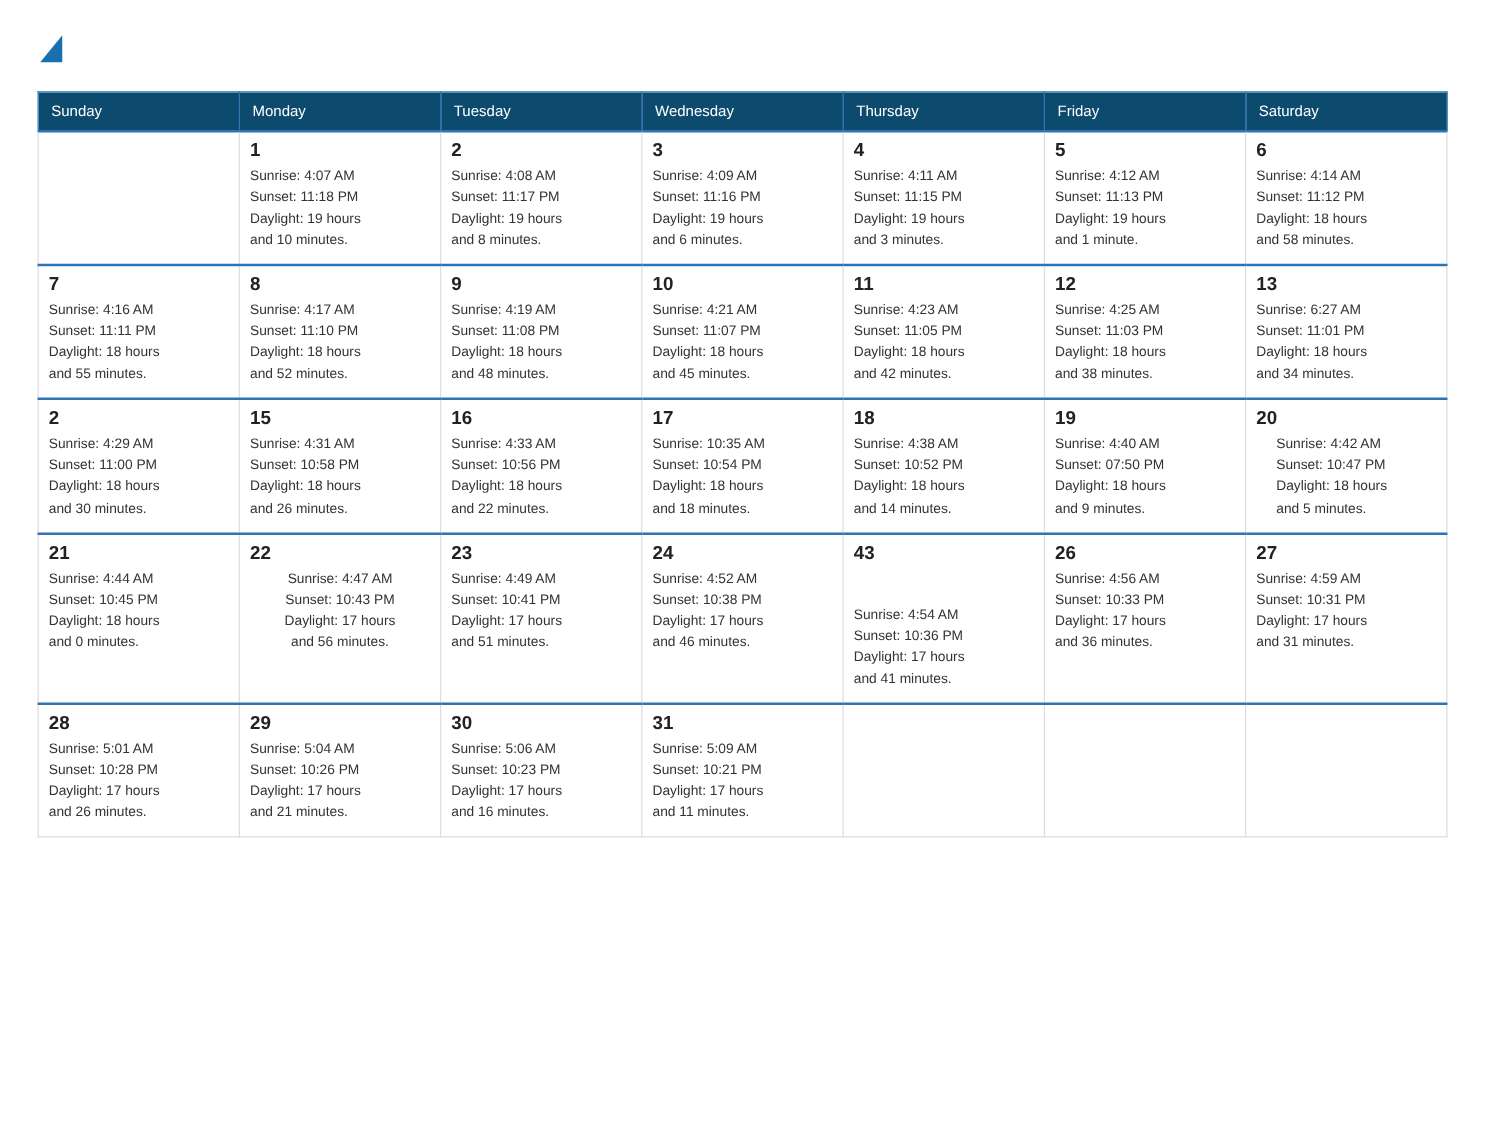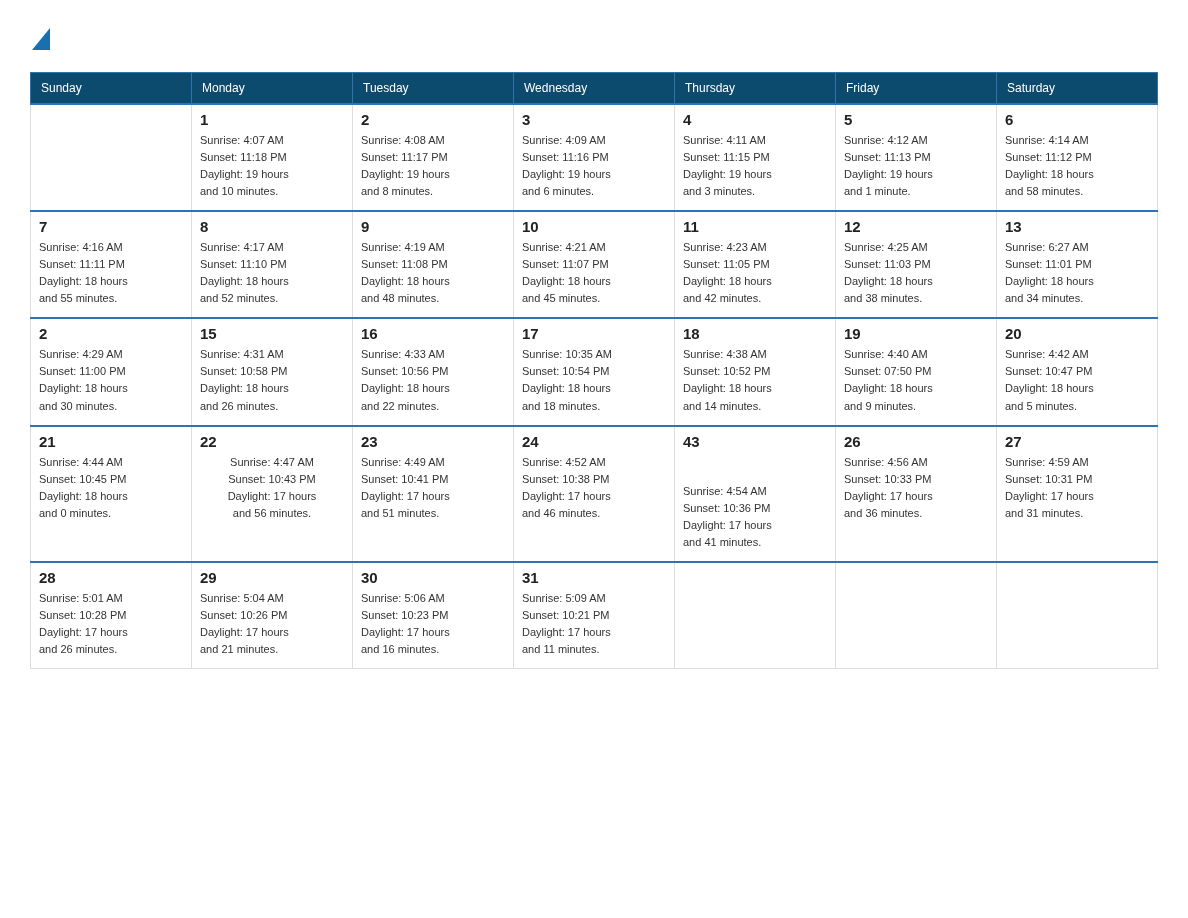--- a/index.html
+++ b/index.html
@@ -266,21 +266,21 @@
         </td>
         <td>
           <span class="day-number">19</span>
           <div class="day-info" style="white-space: pre-line;">Sunrise: 4:40 AM
 Sunset: 07:50 PM
 Daylight: 18 hours
 and 9 minutes.</div>
         </td>
         <td>
           <span class="day-number">20</span>
-          <div class="day-info" style="white-space: pre-line;">Sunrise: 4:42 AM
+          <div class="day-info" style="white-space: pre-line; margin-left: 16px;">Sunrise: 4:42 AM
 Sunset: 10:47 PM
 Daylight: 18 hours
 and 5 minutes.</div>
         </td>
       </tr>
       <tr>
         <td>
           <span class="day-number">21</span>
           <div class="day-info" style="white-space: pre-line;">Sunrise: 4:44 AM
 Sunset: 10:45 PM

